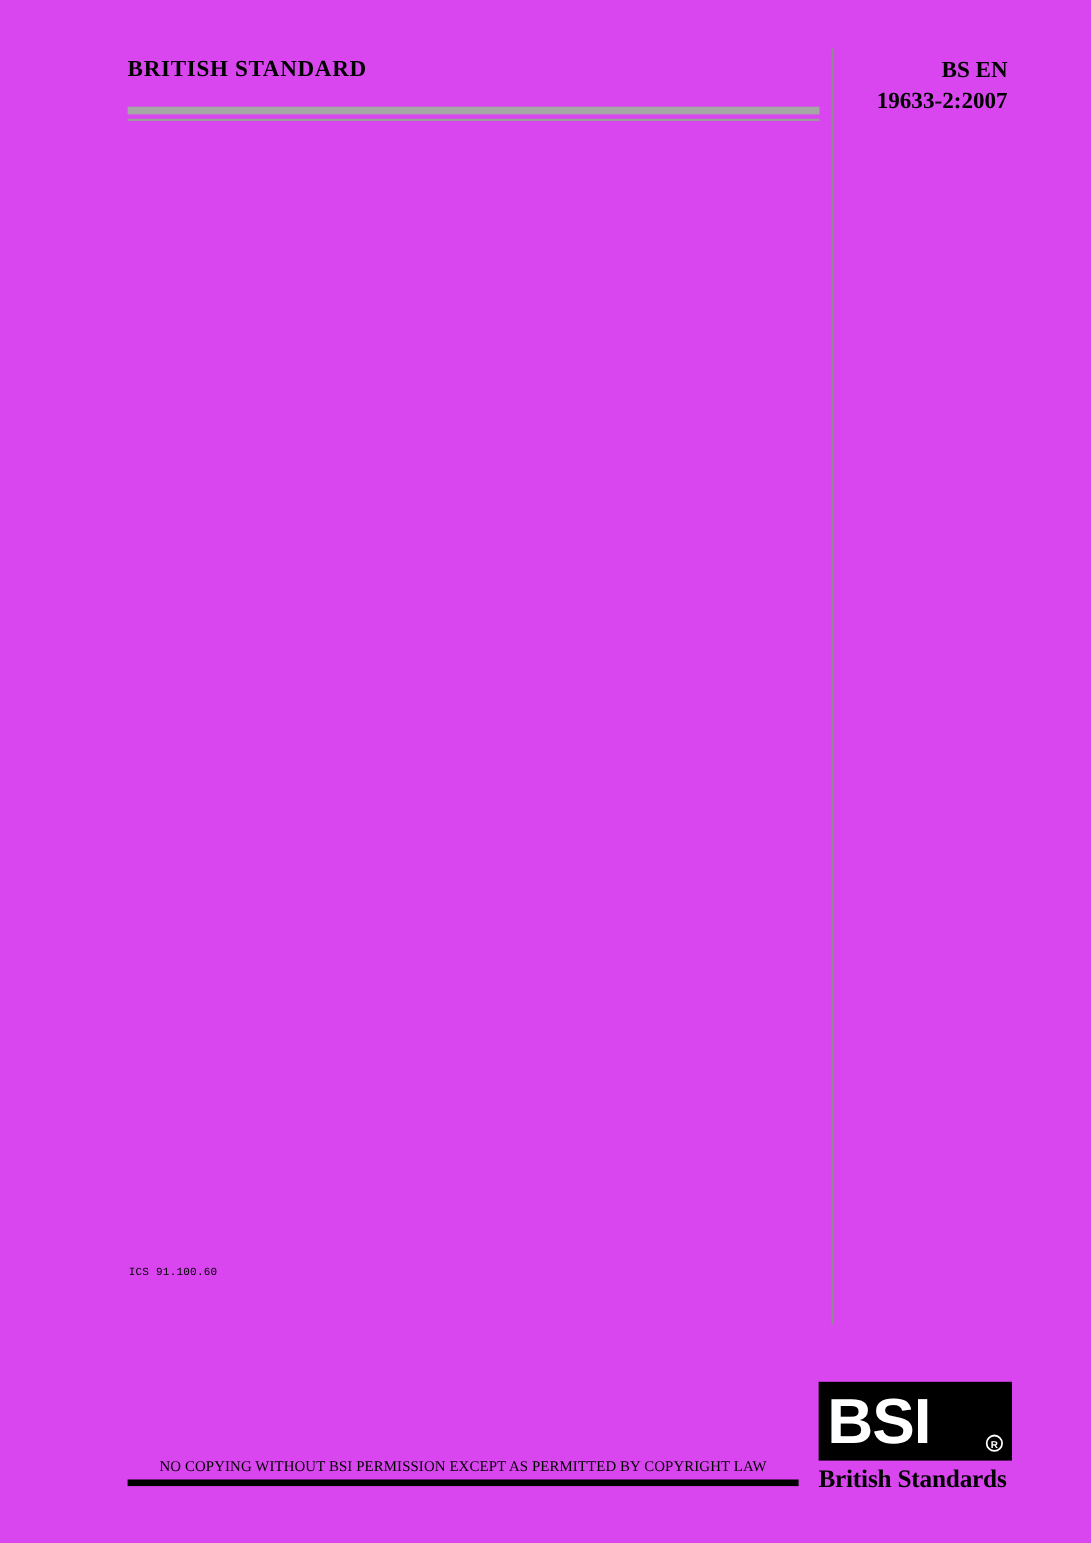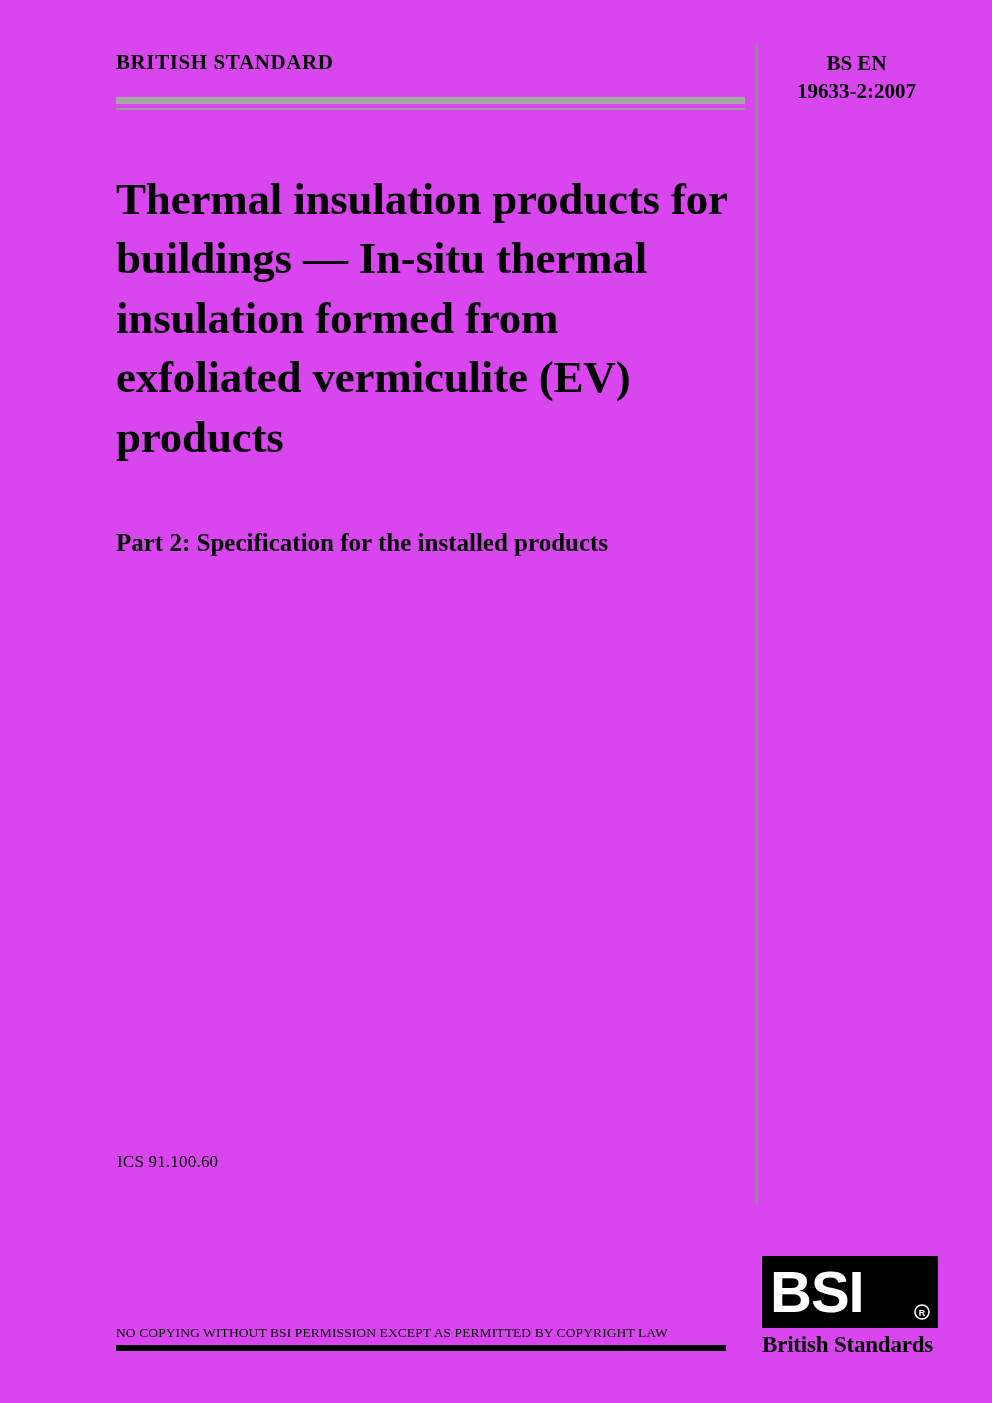--- a/index.html
+++ b/index.html
@@ -34,21 +34,21 @@
     font-size: 21px;
     letter-spacing: 0.6px;
     color: #000;
     white-space: nowrap;
   }
   .doc-ref {
     font-family: "Liberation Serif", serif;
     font-weight: bold;
     font-size: 21px;
     line-height: 1.32;
-    text-align: center;
+    text-align: right;
     white-space: nowrap;
   }
 
   .rule-thick {
     position: absolute;
     left: 116px;
     top: 97px;
     width: 629px;
     height: 7px;
     background: #a6a6a6;
@@ -94,50 +94,50 @@
     line-height: 1.40;
     margin: 58px 0 0 0;
     width: 600px;
   }
 
   
   .ics {
     position: absolute;
     left: 117px;
     top: 1152px;
-    font-family: Liberation Serif, serif;
-    font-size: 17px;
+    font-family: Liberation Mono, monospace;
+    font-size: 10px;
     letter-spacing: 0.2px;
   }
 
   
   .footer-rule {
     position: absolute;
     left: 116px;
     top: 1345px;
     width: 610px;
     height: 6px;
     background: #000000;
   }
   .footer-note {
     position: absolute;
     left: 116px;
     top: 1325px;
     width: 610px;
-    text-align: left;
+    text-align: center;
     font-family: "Liberation Serif", serif;
     font-size: 13.5px;
     letter-spacing: 0.1px;
     white-space: nowrap;
   }
 
   
   .logo-wrap {
     position: absolute;
-    left: 762px;
+    left: 744px;
     top: 1256px;
     width: 176px;
     height: 108px;
   }
   .logo-mark {
     width: 176px;
     height: 72px;
     display: block;
   }
   .logo-caption {
@@ -160,24 +160,20 @@
     <div class="doc-ref">
       <div>BS EN</div>
       <div>19633-2:2007</div>
     </div>
   </div>
 
   <div class="rule-thick"></div>
   <div class="rule-thin"></div>
   <div class="vrule"></div>
 
-  <div class="title-block">
-    <h1 class="main-title">Thermal insulation products for buildings — In-situ thermal insulation formed from exfoliated vermiculite (EV) products</h1>
-    <h2 class="sub-title">Part 2: Specification for the installed products</h2>
-  </div>
 
   <div class="ics">ICS 91.100.60</div>
 
   <div class="footer-note">NO COPYING WITHOUT BSI PERMISSION EXCEPT AS PERMITTED BY COPYRIGHT LAW</div>
   <div class="footer-rule"></div>
 
   <div class="logo-wrap">
     <svg class="logo-mark" viewBox="0 0 176 72">
       <rect x="0" y="0" width="176" height="72" fill="#000000"></rect>
       <text x="8" y="56" font-family="Liberation Sans, sans-serif" font-size="58" font-weight="bold" fill="#ffffff" letter-spacing="-1">BSI</text>

